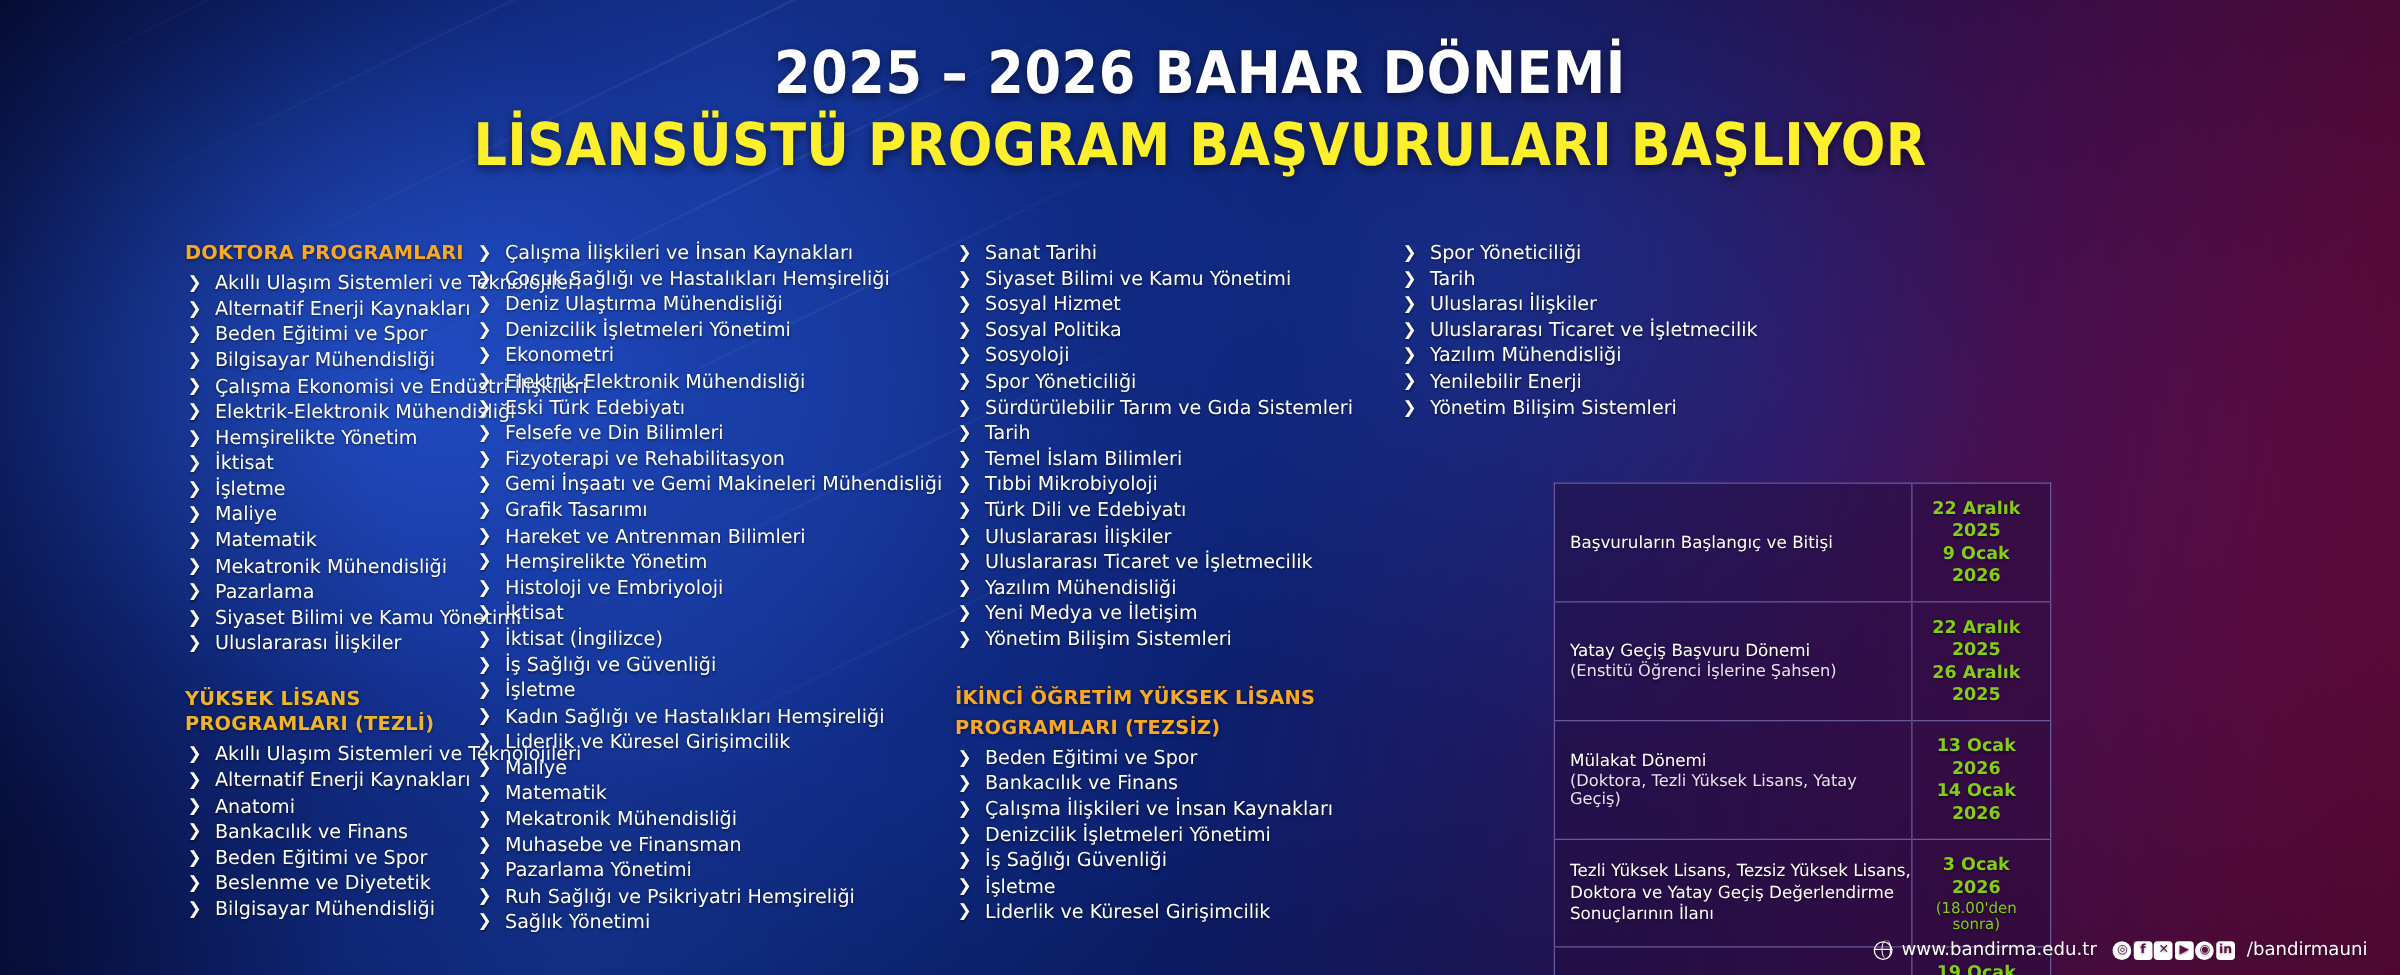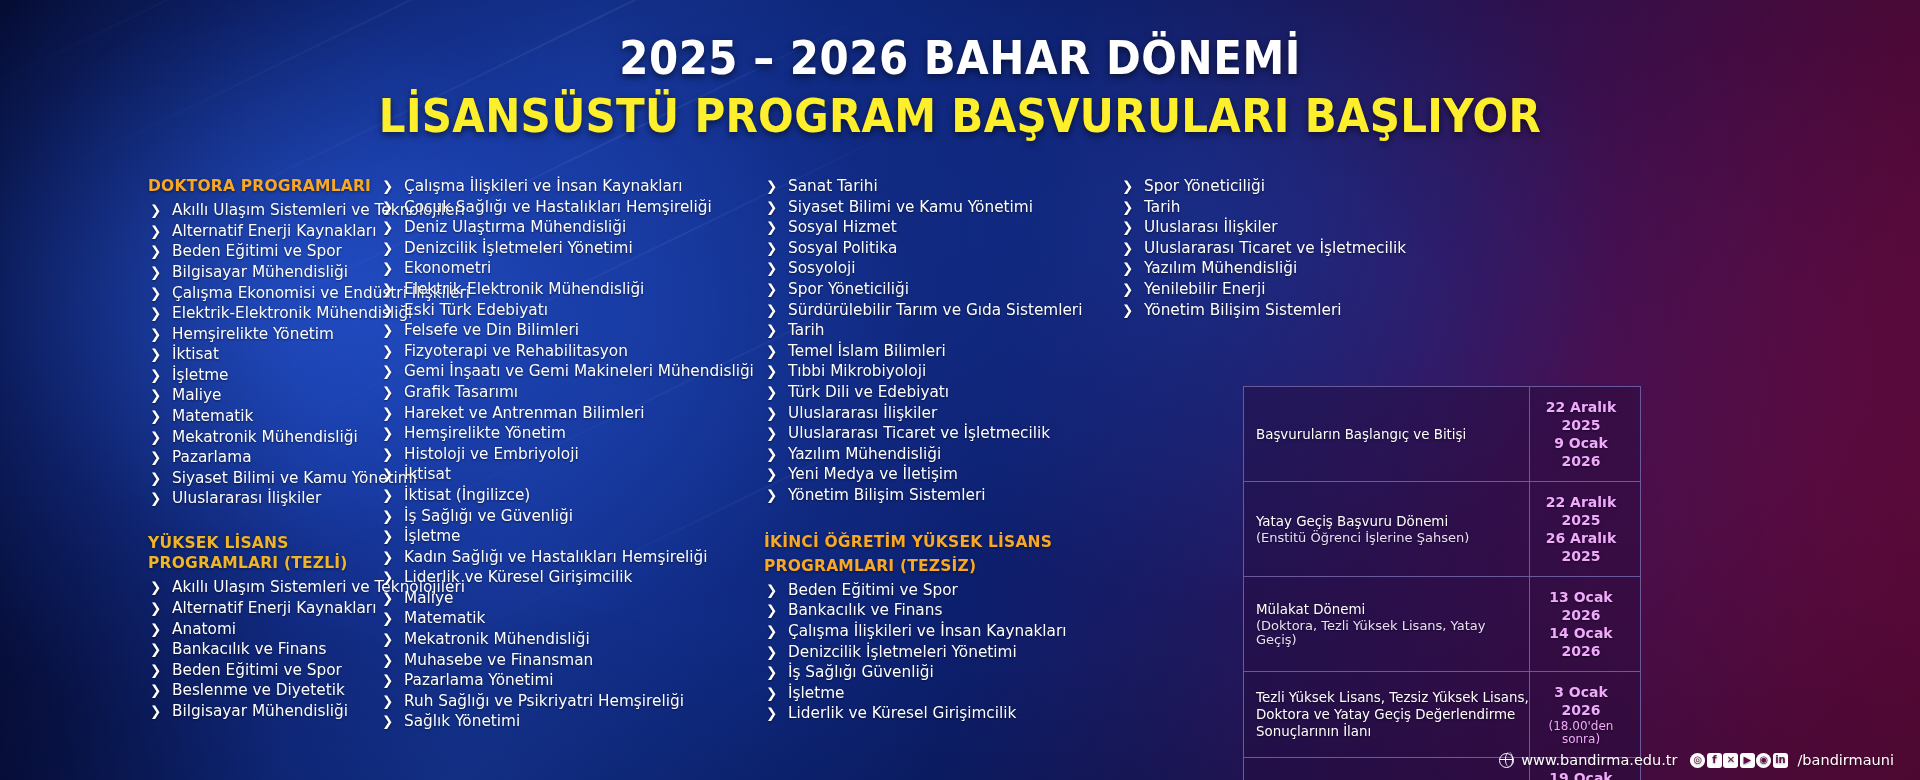--- a/index.html
+++ b/index.html
@@ -60,21 +60,21 @@
     margin-top:14px;
     font-size:42px; font-weight:bold; color:#fdef2b; letter-spacing:0.3px;
     font-family:"DejaVu Sans", sans-serif;
     text-shadow:0 2px 7px rgba(0,0,0,0.55);
     transform:scaleY(1.12); transform-origin:center top;
     line-height:1.05;
   }
 
   
   #columns {
-    position:absolute; top:176px; left:0; width:1744px; z-index:5;
+    position:absolute; top:192px; left:0; width:1744px; z-index:5;
     display:flex;
   }
   .col { position:relative; }
   .col1 { width:372px; padding-left:148px; }
   .col2 { width:392px; padding-left:8px; }
   .col3 { width:340px; padding-left:0px; }
   .col4 { width:380px; padding-left:16px; }
 
   .cat-head {
     color:#f9a826;
@@ -136,21 +136,21 @@
   .sc-sub {
     display:block;
     font-size:13px;
     line-height:14px;
     color:#e8dff3;
     margin-top:1px;
   }
   .sc-date {
     padding:11px 14px 11px 6px;
     text-align:center;
-    color:#f0abfc;
+    color:#84cc16;
     font-size:14px;
     line-height:18px;
     font-family:"DejaVu Sans", sans-serif;
     font-weight:bold;
     text-shadow:0 1px 2px rgba(0,0,0,0.5);
   }
   .sc-date .note {
     display:block; font-size:12px; font-weight:normal; margin-top:1px; line-height:13px;
   }
 

